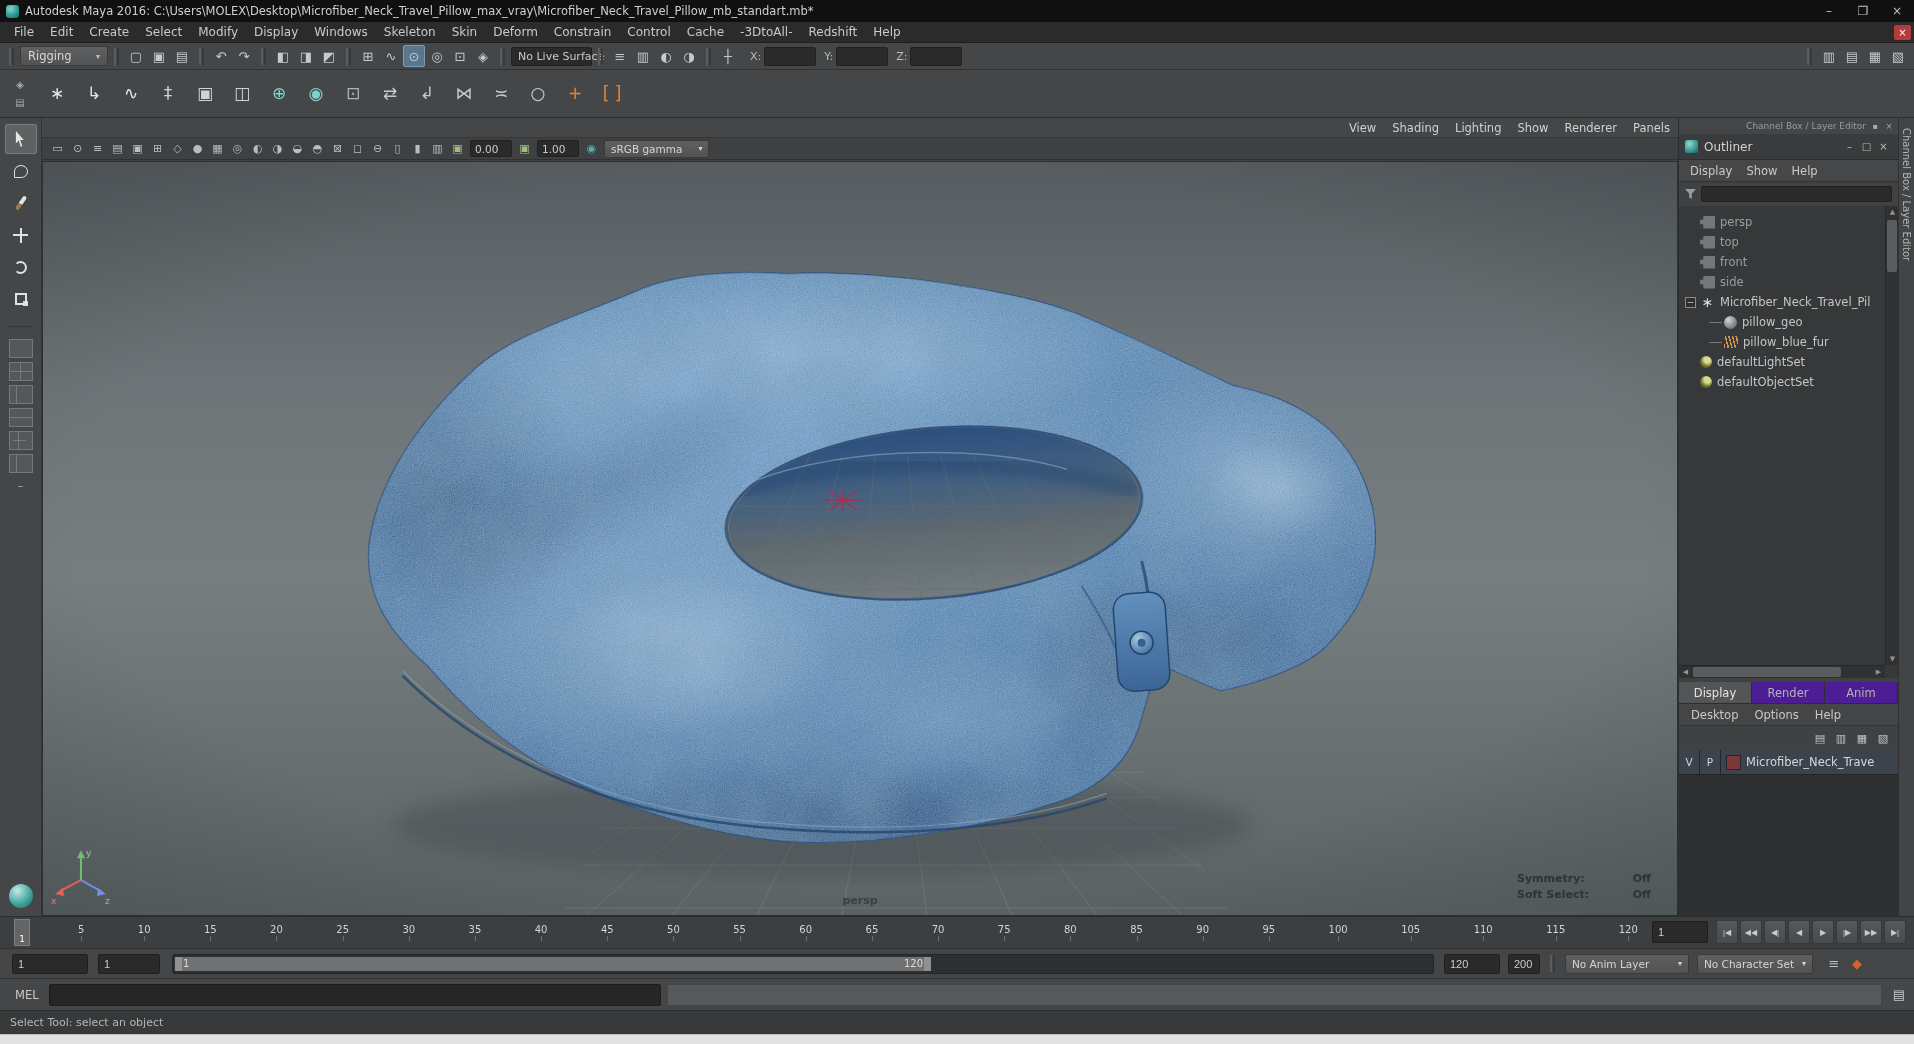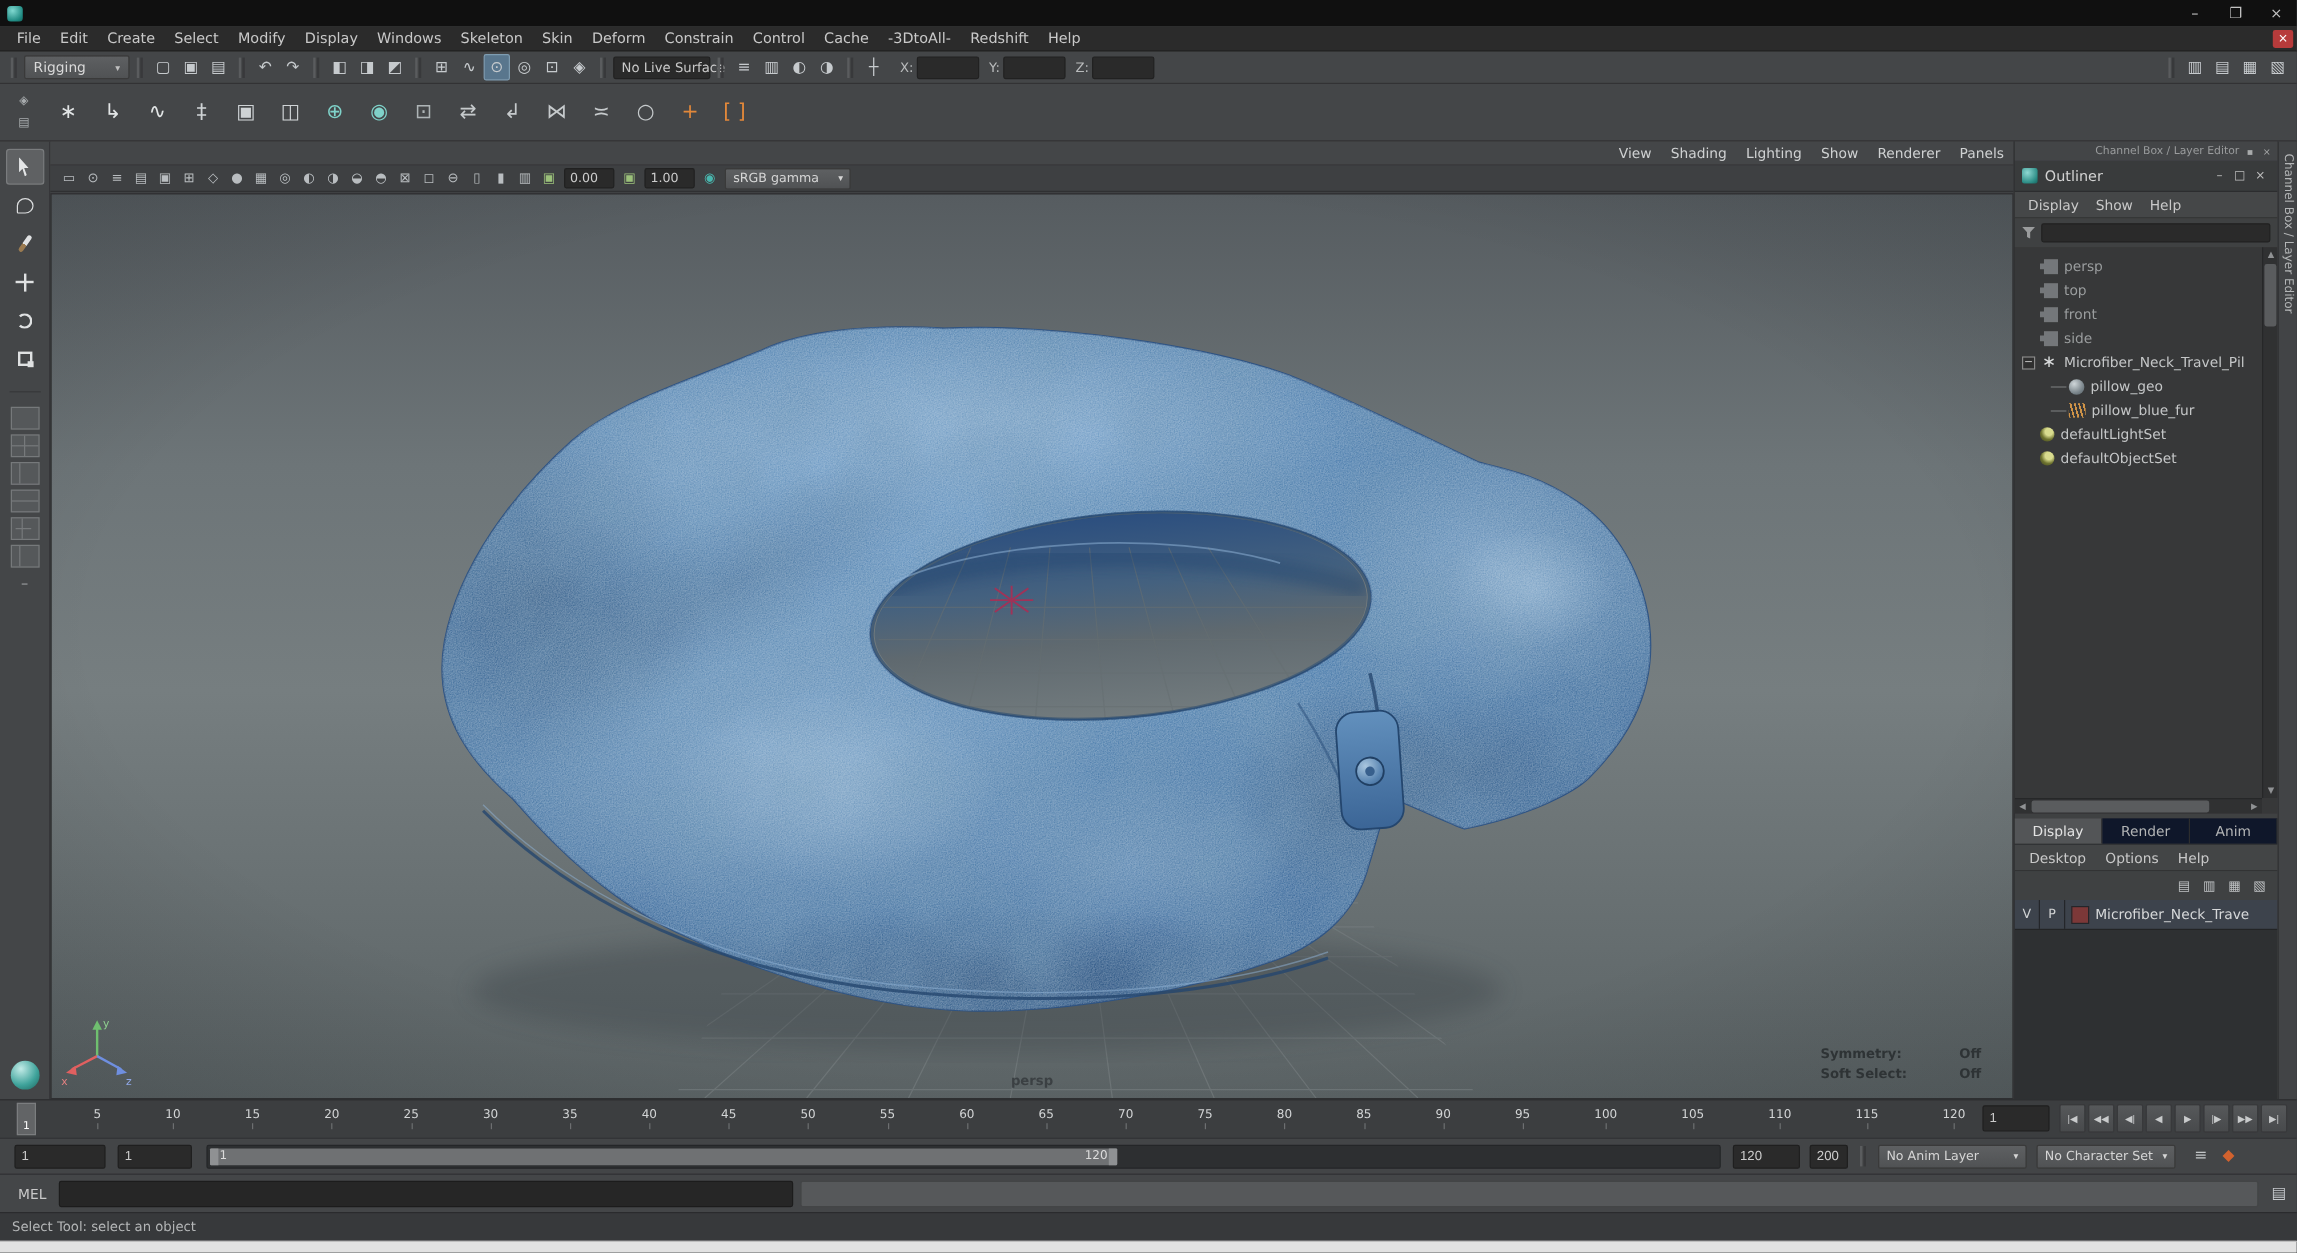--- a/index.html
+++ b/index.html
@@ -157,21 +157,21 @@
   .ol-vscroll .thumb{position:absolute;left:1px;right:1px;top:14px;height:52px;background:#5a5c5e;border-radius:2px;}
   .scroll-arrow{position:absolute;width:13px;height:12px;color:#909294;font-size:7px;
     display:flex;align-items:center;justify-content:center;}
   .ol-hscroll{position:absolute;left:0;right:13px;bottom:0;height:13px;background:#303132;border-top:1px solid #262728;}
   .ol-hscroll .thumb{position:absolute;top:1px;bottom:1px;left:14px;width:72%;background:#5a5c5e;border-radius:2px;}
 
   
   #layer-editor{flex:1;display:flex;flex-direction:column;margin-top:4px;}
   .le-tabs{height:22px;display:flex;background:#393b3c;border-bottom:1px solid #2c2d2e;}
   .le-tab{flex:1;display:flex;align-items:center;justify-content:center;font-size:11.5px;
-    color:#b2b4b5;border-right:1px solid #2c2d2e;background:#0f172a;}
+    color:#b2b4b5;border-right:1px solid #2c2d2e;background:#4c1d95;}
   .le-tab.active{background:#535557;color:#e3e3e3;}
   .le-menus{height:22px;display:flex;align-items:center;font-size:11.5px;color:#c9c9c9;
     background:#434546;padding-left:4px;border-bottom:1px solid #323334;}
   .le-menus .menu-item{padding:0 8px;}
   .le-iconrow{height:24px;display:flex;align-items:center;justify-content:flex-end;gap:3px;
     padding:0 6px;background:#3f4142;}
   .le-iconrow .icon-tile{width:18px;height:18px;}
   .le-iconrow .icon-tile .g{font-size:11px;color:#bfc2c4;}
   .le-list{flex:1;background:#2e3032;}
   .layer-row{height:25px;display:flex;align-items:center;background:#3d434c;border-bottom:1px solid #232425;}
@@ -231,20 +231,21 @@
   #taskbar-strip{position:absolute;top:1034px;left:0;width:100%;height:10px;background:#e2e2e2;
     border-top:1px solid #bfbfbf;}
 </style>
 </head>
 <body>
 
 <div id="app">
 
   <div id="titlebar">
     <div class="app-logo"></div>
+    <span>Autodesk Maya 2016: C:\Users\MOLEX\Desktop\Microfiber_Neck_Travel_Pillow_max_vray\Microfiber_Neck_Travel_Pillow_mb_standart.mb*</span>
     <div class="win-controls">
       <div class="win-btn">–</div>
       <div class="win-btn">❐</div>
       <div class="win-btn">×</div>
     </div>
   </div>
 
   <div id="menubar">
     <span style="display:contents">
   <span class="menu-item">File</span>

